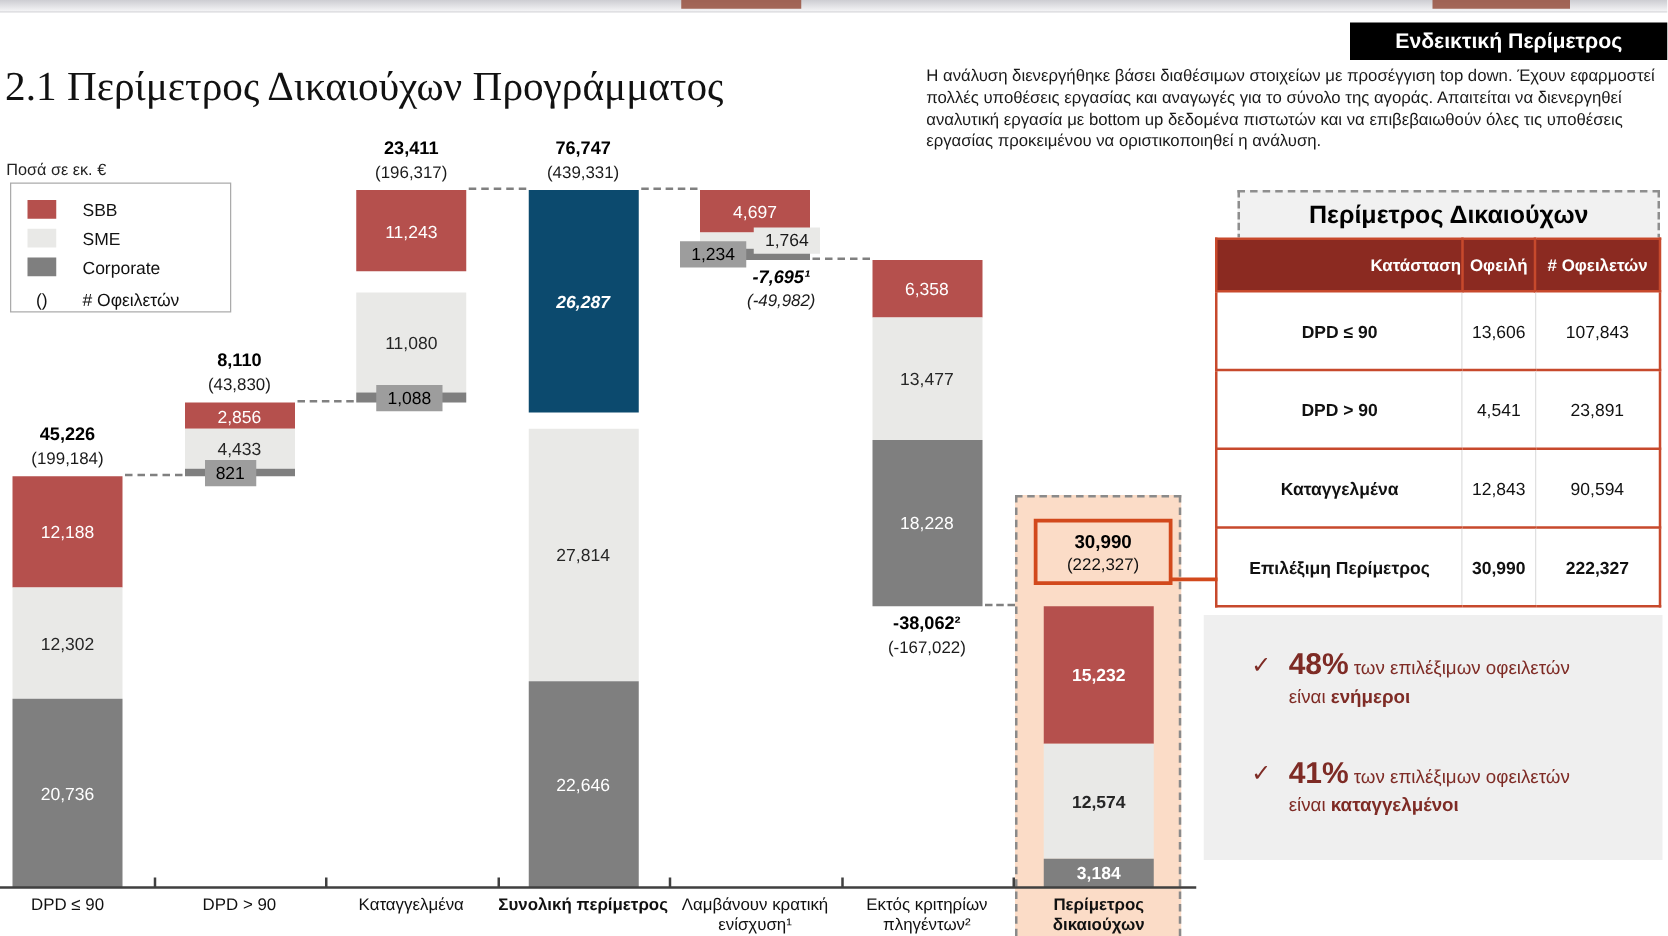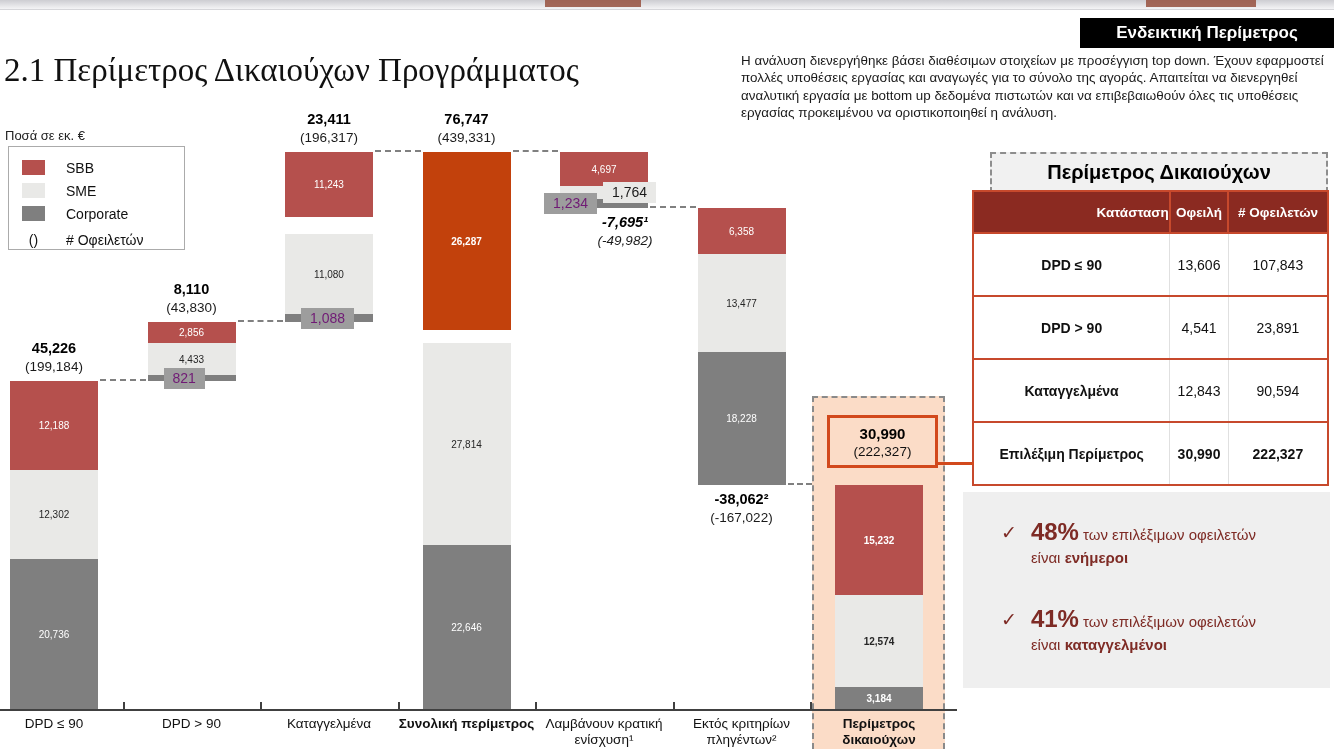--- a/index.html
+++ b/index.html
@@ -32,26 +32,26 @@
   .lg-sw { width:23px; height:15px; margin-right:21px; flex:none; }
   .lg-label { font-size:14px; color:#111; }
   .lg-note { margin-top:3px; }
   .lg-sym { width:23px; margin-right:21px; text-align:center; font-size:14px; color:#111; flex:none; }
 
   
   .chart { position:absolute; left:0; top:0; width:962px; height:749px; }
   .axis-line { position:absolute; left:0; top:709px; width:957px; height:2px; background:#404040; z-index:2; }
   .tick { position:absolute; top:702px; width:2px; height:8px; background:#404040; z-index:2; }
   .seg { position:absolute; display:flex; align-items:center; justify-content:center;
-    font-size:10px; z-index:1; }
+    font-size:14px; z-index:1; }
   .seg .lab-light { color:#fff; }
   .seg .lab-dark { color:#262626; }
   .seg .bold { font-weight:bold; }
   .chip { position:absolute; z-index:2; font-size:14px; height:21px; line-height:21px; padding:0 9px; }
-  .chip-gray, .chip-gray-left { background:#9D9D9D; color:#701a75; }
+  .chip-gray, .chip-gray-left { background:#9D9D9D; color:#000000; }
   .chip-light-right { background:#E9E9E7; color:#1a1a1a; }
   .total-label { position:absolute; width:140px; text-align:center; z-index:2; }
   .tl-main { font-weight:bold; font-size:14.5px; color:#000; line-height:19px; }
   .tl-count { font-size:13.5px; color:#1a1a1a; line-height:18px; }
   .x-label { position:absolute; top:716px; width:136px; text-align:center;
     font-size:13.5px; line-height:15.5px; color:#111; z-index:2; }
   .x-label.bold { font-weight:bold; }
   .connector { position:absolute; border-top:2px dashed #808080; height:0; z-index:1; }
 
   .peach-box { position:absolute; left:812px; top:396px; width:133px; height:353px;
@@ -169,21 +169,21 @@
       <div class="seg" style="left: 285px; top: 233.744px; width: 88px; height: 80.5587px; background: rgb(233, 233, 231);">
         <span class="lab-dark">11,080</span>
       </div>
       <div class="seg" style="left: 285px; top: 314.303px; width: 88px; height: 7.91046px; background: rgb(127, 127, 127);"></div>
       <div class="chip chip-gray" style="top: 307.758px; left: 301px;">1,088</div>
       <div class="total-label" style="left: 259px; top: 110px;">
         <div class="tl-main">23,411</div>
         <div class="tl-count">(196,317)</div>
       </div>
       <div class="x-label" style="left: 261px;">Καταγγελμένα</div>
-      <div class="seg" style="left: 422.5px; top: 152px; width: 88px; height: 178px; background: #c2410c;">
+      <div class="seg" style="left: 422.5px; top: 152px; width: 88px; height: 178px; background: #0c4a6e; font-style: italic;">
         <span class="lab-light bold">26,287</span>
       </div>
       <div class="seg" style="left: 422.5px; top: 343.123px; width: 88px; height: 202.226px; background: rgb(233, 233, 231);">
         <span class="lab-dark">27,814</span>
       </div>
       <div class="seg" style="left: 422.5px; top: 545.349px; width: 88px; height: 164.651px; background: rgb(127, 127, 127);">
         <span class="lab-light">22,646</span>
       </div>
       <div class="total-label" style="left: 396.5px; top: 110px;">
         <div class="tl-main">76,747</div>

